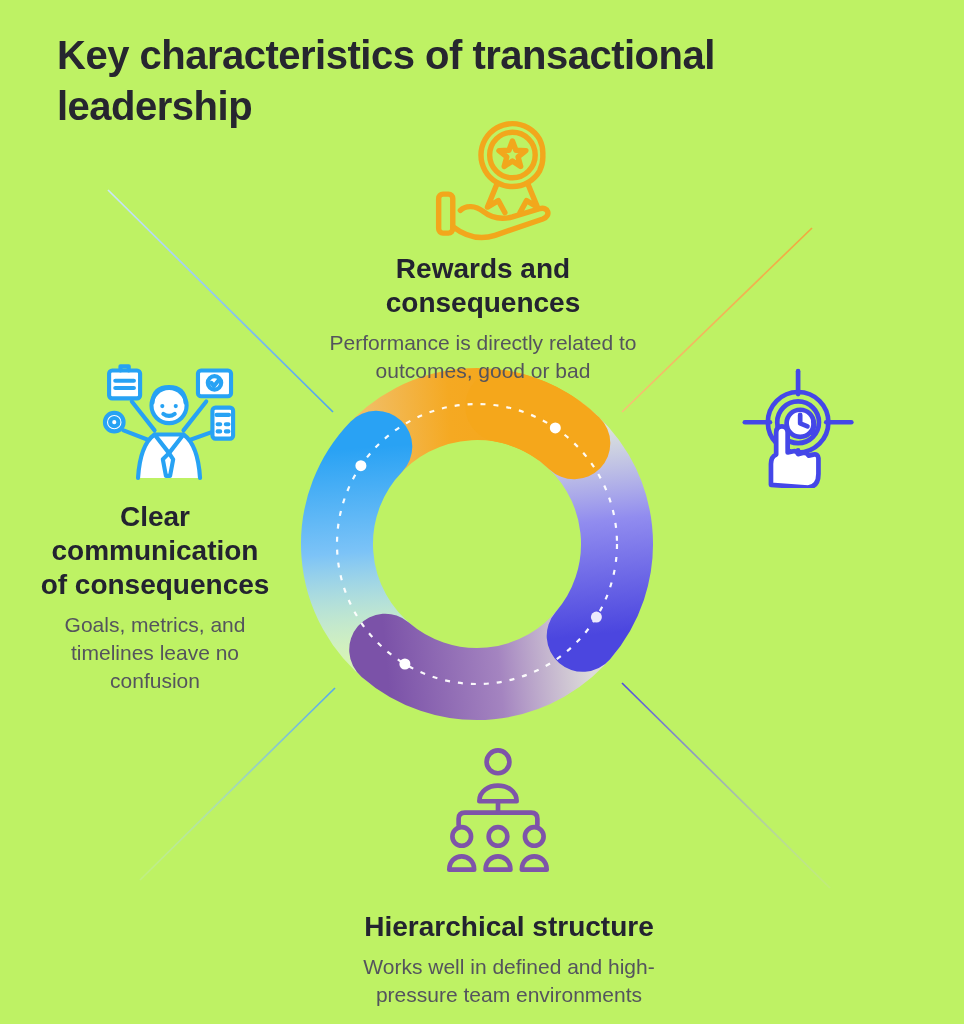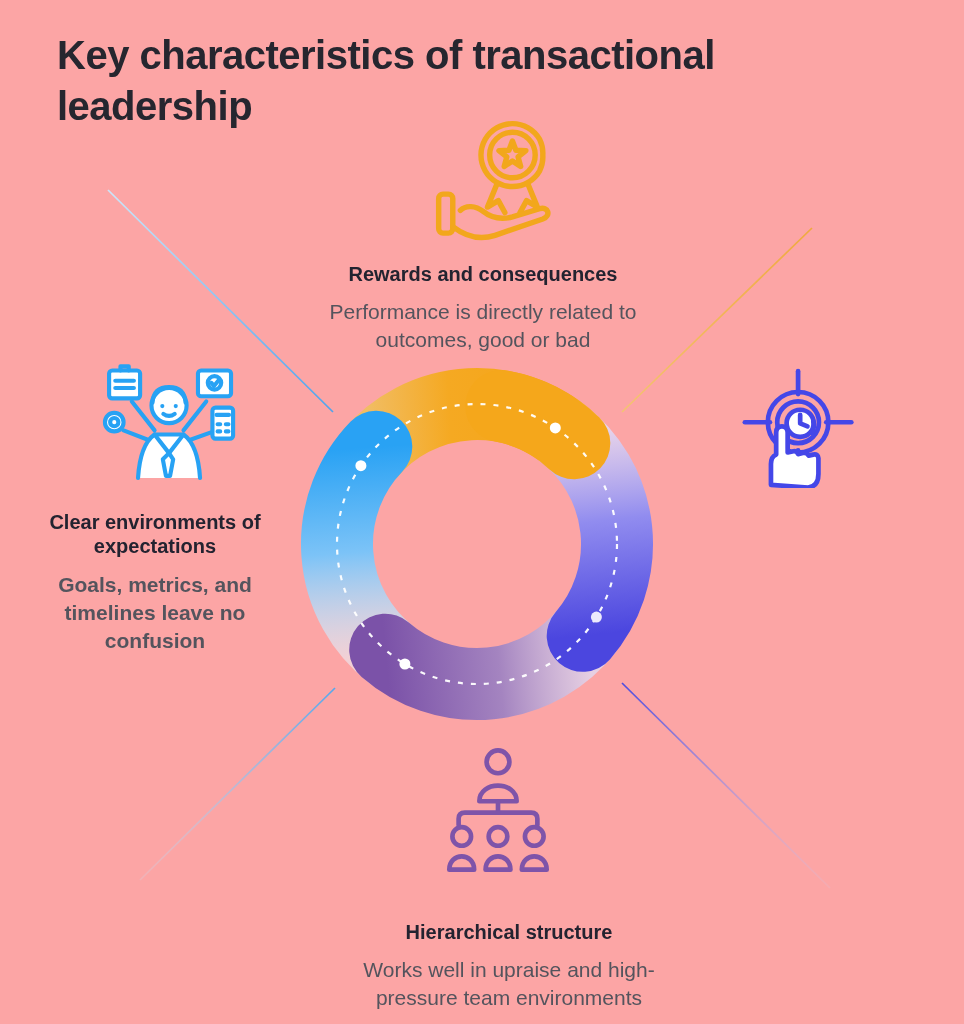--- a/index.html
+++ b/index.html
@@ -1,35 +1,35 @@
 <!DOCTYPE html>
 <html><head>
 <meta charset="utf-8">
 <style>
   html,body{margin:0;padding:0;background:#fff;}
   .canvas{
-    position:relative;width:964px;height:1024px;background:#fca5a5;overflow:hidden;
+    position:relative;width:964px;height:1024px;background:#bef264;overflow:hidden;
     font-family:"Liberation Sans",sans-serif;
   }
   .page-title{
     position:absolute;left:57px;top:30px;width:790px;margin:0;
     font-size:40px;line-height:1.28;font-weight:700;color:#26262f;letter-spacing:-.5px;
   }
   .bg-lines,.donut{position:absolute;}
   .bg-lines{left:0;top:0;}
   .donut{left:287px;top:354px;}
   .feature{position:absolute;text-align:center;}
-  .feature h2{margin:12px;font-size:20px;font-weight:700;color:#232330;line-height:1.22;}
+  .feature h2{margin:2px;font-size:28px;font-weight:700;color:#232330;line-height:1.22;}
   .feature p{margin:9px auto 0;font-size:21px;font-weight:400;color:#54545d;line-height:1.33;}
   .icon-wrap{position:absolute;}
   .f-top   {left:311px;top:250px;width:344px;}
   .f-top p {max-width:310px;}
   .f-right {left:690px;top:514px;width:230px;}
   .f-left  {left:33px; top:498px;width:244px;}
-  .f-left p{max-width:205px;font-weight:bold;}
+  .f-left p{max-width:205px;}
   .f-bottom{left:329px;top:908px;width:360px;}
   .i-top   {left:418px;top:116px;}
   .i-left  {left:90px; top:356px;}
   .i-right {left:733px;top:368px;}
   .i-bottom{left:441px;top:744px;}
   .logo{position:absolute;left:797px;top:942px;display:flex;align-items:center;}
   .logo-text{font-size:26px;font-weight:700;color:#20202b;margin-left:9px;letter-spacing:.2px;}
 </style>
 </head>
 <body>
@@ -175,23 +175,23 @@
 
   <section class="feature f-top">
     <h2>Rewards and consequences</h2>
     <p>Performance is directly related to outcomes, good or bad</p>
   </section>
 
   <section class="feature f-right">
   </section>
 
   <section class="feature f-left">
-    <h2>Clear environments of expectations</h2>
+    <h2>Clear communication of consequences</h2>
     <p>Goals, metrics, and timelines leave no confusion</p>
   </section>
 
   <section class="feature f-bottom">
     <h2>Hierarchical structure</h2>
-    <p>Works well in upraise and high-pressure team environments</p>
+    <p>Works well in defined and high-pressure team environments</p>
   </section>
 
 
 </div>
 
 </body></html>

